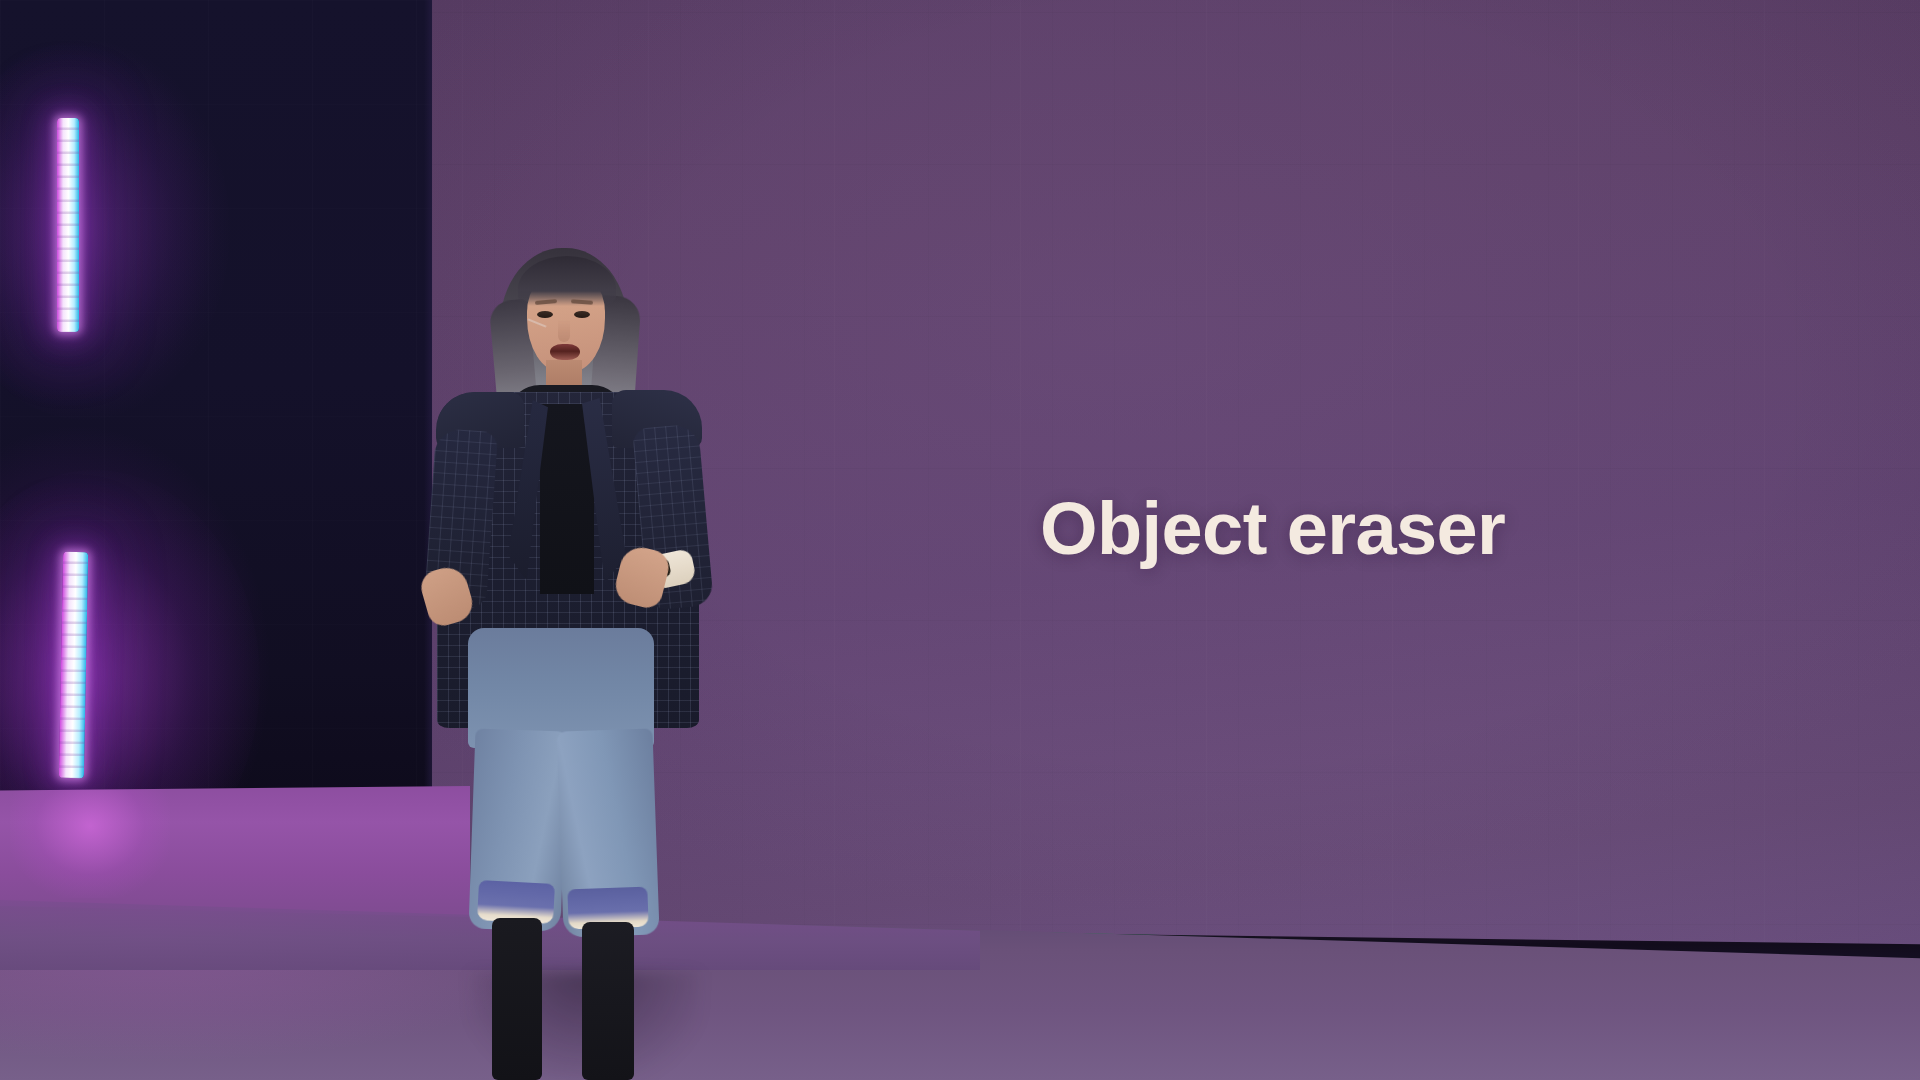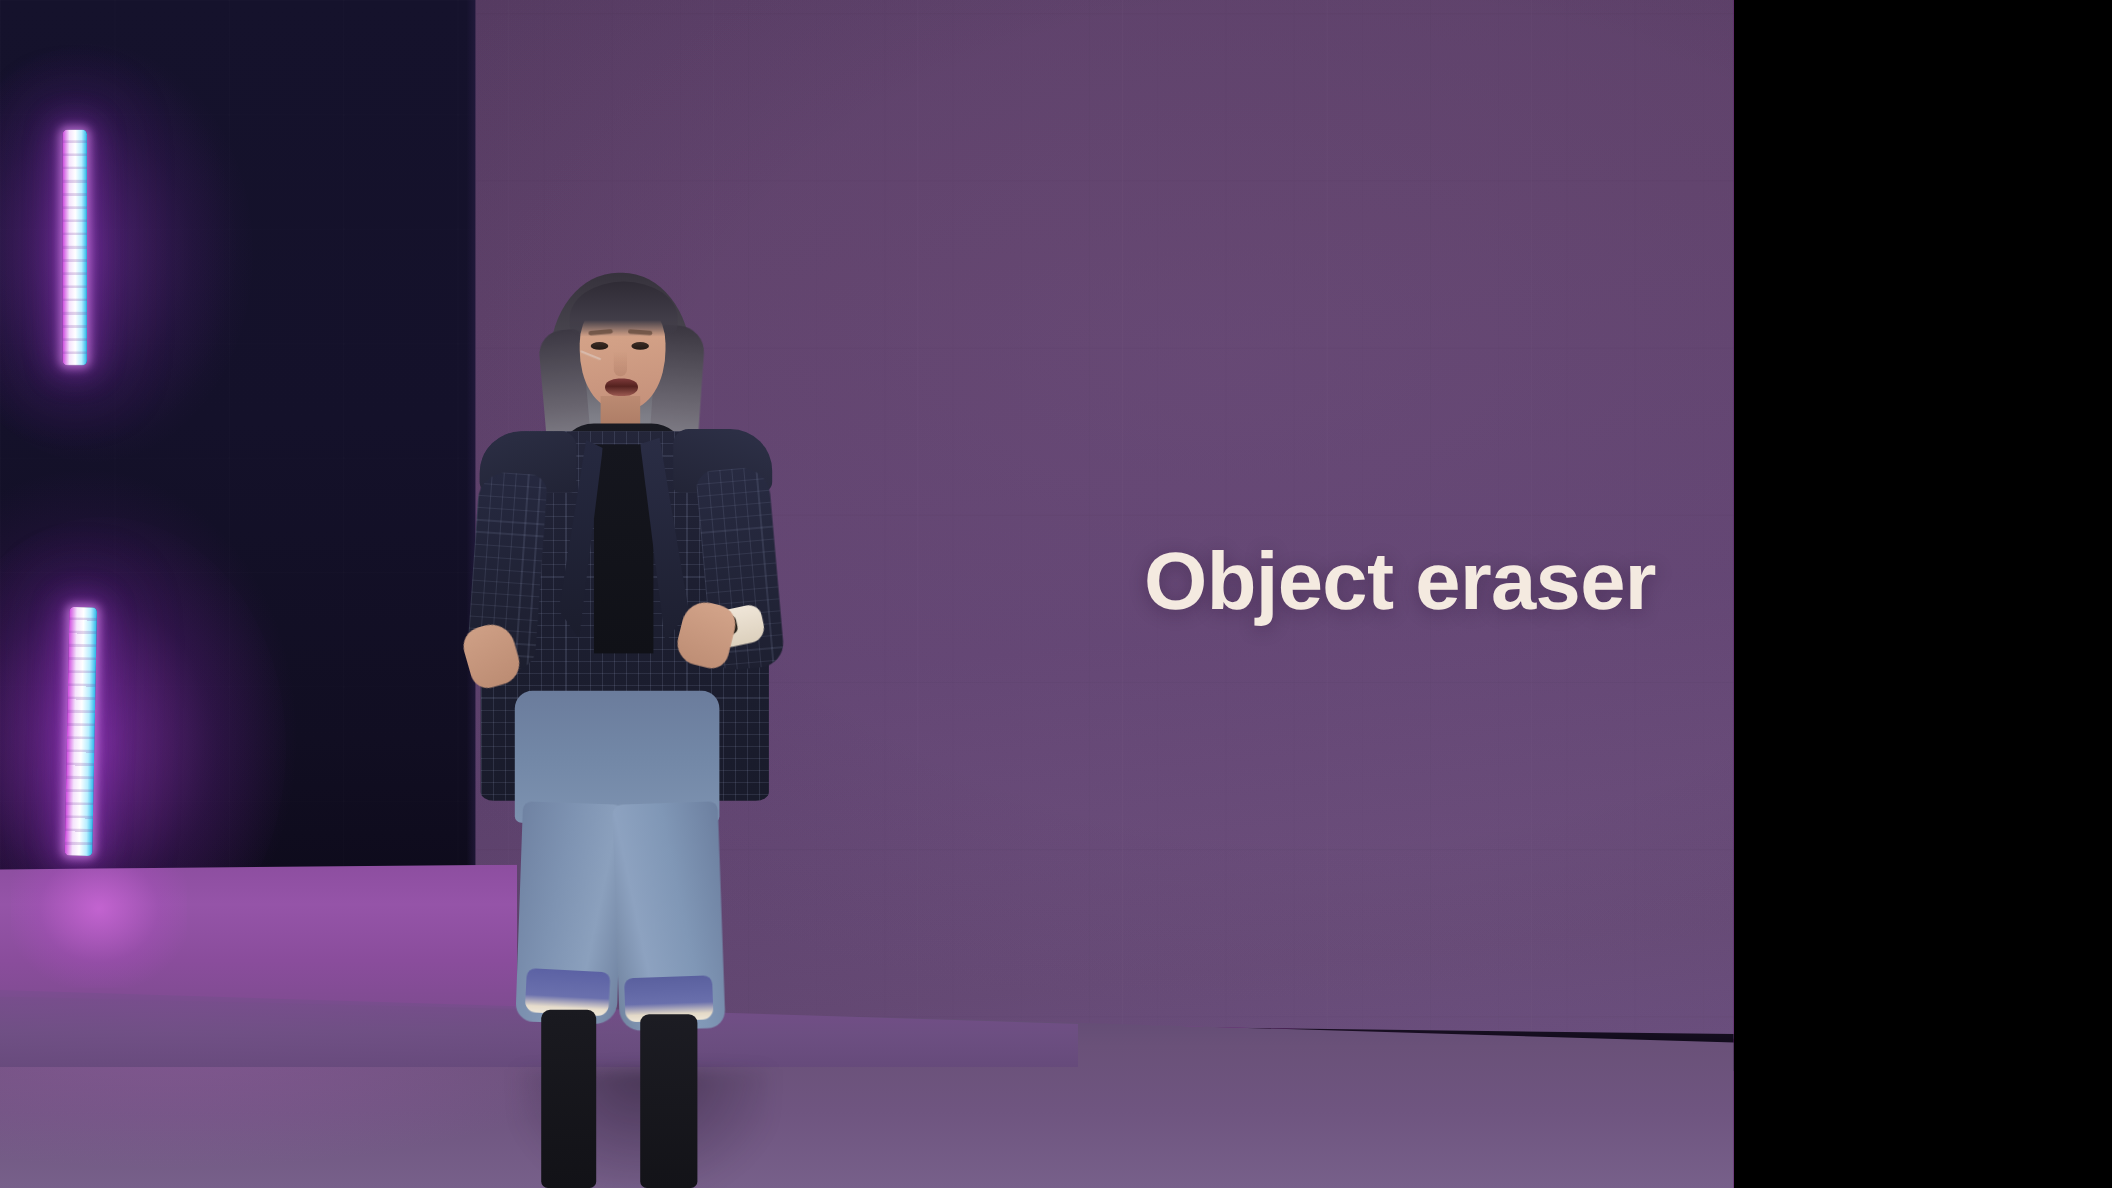--- a/index.html
+++ b/index.html
@@ -5,24 +5,24 @@
 <style>
   html, body {
     margin: 0;
     padding: 0;
     background: #000;
     font-family: "Liberation Sans", sans-serif;
   }
 
   #stage {
     position: relative;
-    width: 1576px;
+    width: 1920px;
     height: 1080px;
     overflow: hidden;
-    background: #a21caf;
+    background: #15803d;
   }
 
   
   .dark-wall {
     position: absolute;
     left: 0; top: 0;
     width: 438px;
     height: 800px;
     background:
       radial-gradient(ellipse 260px 330px at 78px 670px, rgba(150,40,190,0.40) 0%, rgba(120,30,160,0.16) 42%, rgba(0,0,0,0) 74%),

